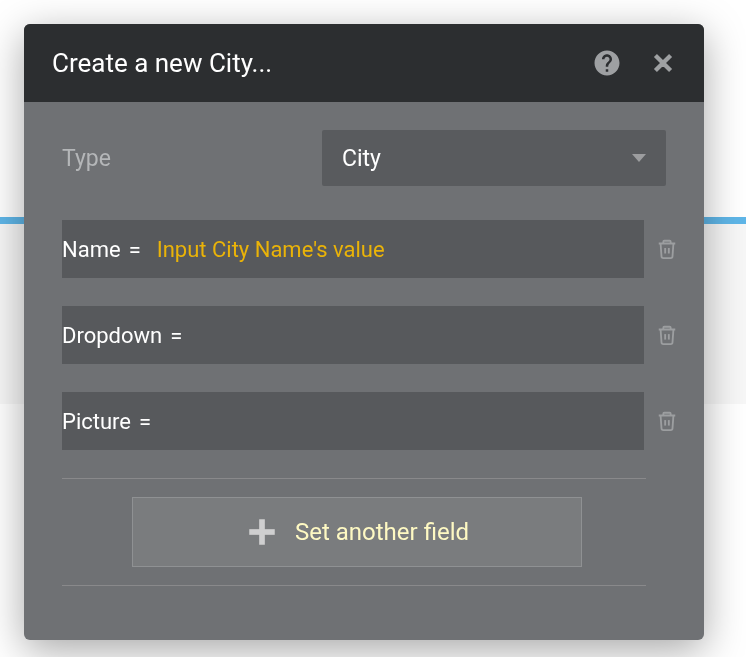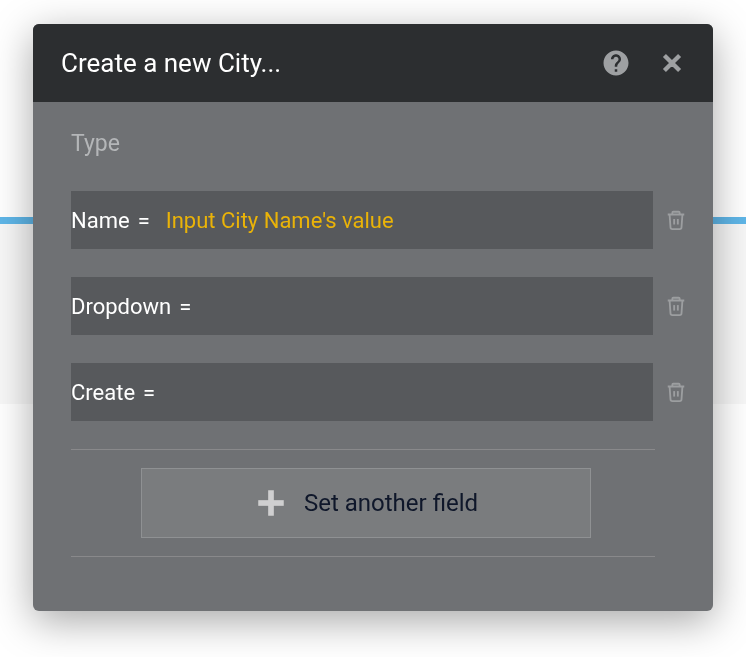--- a/index.html
+++ b/index.html
@@ -28,21 +28,21 @@
       top: 224px;
       left: 0;
       right: 0;
       bottom: 0;
       height: 180px;
       background: #f7f7f7;
     }
     .dialog {
       position: absolute;
       top: 24px;
-      left: 33px;
+      left: 24px;
       width: 680px;
       background: #6f7174;
       border-radius: 6px;
       box-shadow: 0 10px 40px rgba(0,0,0,0.35);
       overflow: hidden;
       padding-bottom: 20px;
     }
     .dialog-header {
       background: #2c2e30;
       height: 78px;
@@ -150,21 +150,21 @@
     .add-button {
       display: flex;
       align-items: center;
       justify-content: center;
       height: 70px;
       width: 450px;
       margin: 0 0 18px 70px;
       background: #7a7c7e;
       border: 1px solid #8f9193;
       cursor: pointer;
-      color: #0f172a;
+      color: #fef9c3;
       font-size: 24px;
     }
     .plus-icon {
       margin-right: 16px;
       display: flex;
       align-items: center;
       color: #cfcfd0;
     }
     .plus-icon svg { display: block; }
   </style>
@@ -186,20 +186,24 @@
       <svg width="26" height="26" viewBox="0 0 24 24" fill="currentColor">
         <path d="M19 6.41L17.59 5 12 10.59 6.41 5 5 6.41 10.59 12 5 17.59 6.41 19 12 13.41 17.59 19 19 17.59 13.41 12 19 6.41z" stroke="currentColor" stroke-width="2"></path>
       </svg>
     </div>
   </div>
 
   <div class="dialog-body">
 
     <div class="type-row">
       <div class="type-label">Type</div>
+      <div class="type-select">
+        <div class="type-select-value">City</div>
+        <div class="chevron"></div>
+      </div>
     </div>
 
     <div class="field-row">
       <div class="field-box">
         <span class="field-label">Name</span>
         <span class="field-equals">=</span>
         <span class="field-value">Input City Name's value</span>
       </div>
       <div class="trash-icon">
         <svg width="22" height="26" viewBox="0 0 24 24" fill="none" stroke="currentColor" stroke-width="2">
@@ -219,21 +223,21 @@
         <svg width="22" height="26" viewBox="0 0 24 24" fill="none" stroke="currentColor" stroke-width="2">
           <path d="M3 6h18M8 6V4a1 1 0 0 1 1-1h6a1 1 0 0 1 1 1v2M19 6l-1 14a2 2 0 0 1-2 2H8a2 2 0 0 1-2-2L5 6"></path>
           <line x1="10" y1="11" x2="10" y2="17"></line>
           <line x1="14" y1="11" x2="14" y2="17"></line>
         </svg>
       </div>
     </div>
 
     <div class="field-row">
       <div class="field-box">
-        <span class="field-label">Create</span>
+        <span class="field-label">Picture</span>
         <span class="field-equals">=</span>
       </div>
       <div class="trash-icon">
         <svg width="22" height="26" viewBox="0 0 24 24" fill="none" stroke="currentColor" stroke-width="2">
           <path d="M3 6h18M8 6V4a1 1 0 0 1 1-1h6a1 1 0 0 1 1 1v2M19 6l-1 14a2 2 0 0 1-2 2H8a2 2 0 0 1-2-2L5 6"></path>
           <line x1="10" y1="11" x2="10" y2="17"></line>
           <line x1="14" y1="11" x2="14" y2="17"></line>
         </svg>
       </div>
     </div>

